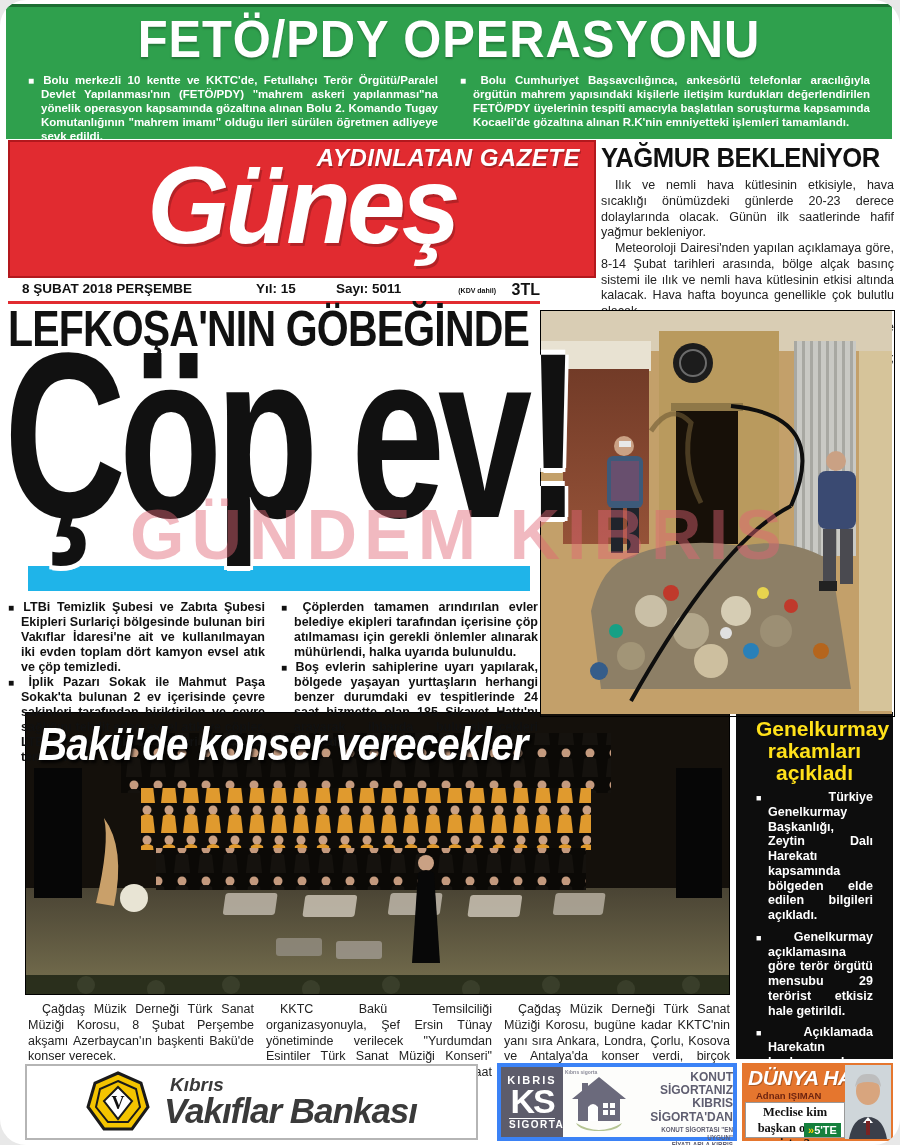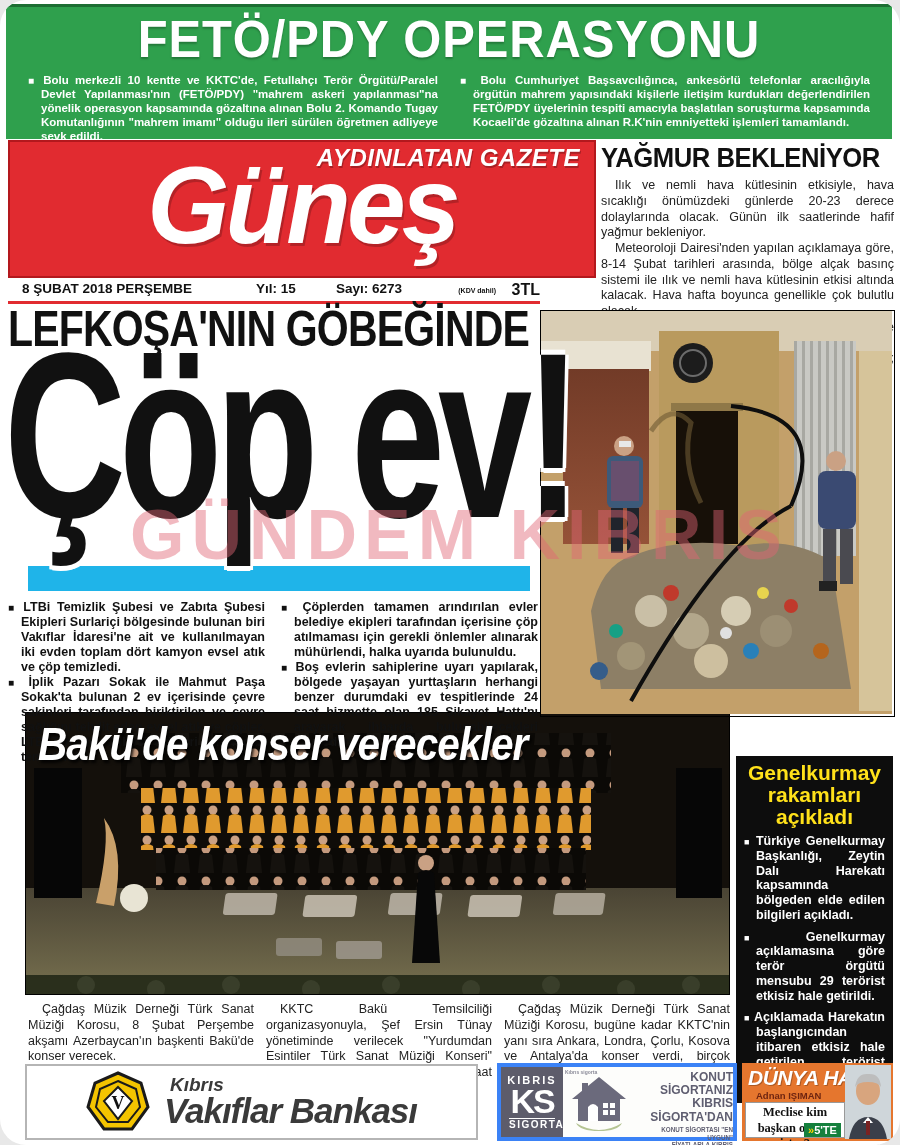--- a/index.html
+++ b/index.html
@@ -53,21 +53,21 @@
   .photo2{position:absolute;left:25px;top:712px;width:705px;height:283px;border:1px solid #000;
           box-sizing:border-box;overflow:hidden;background:#120f0c;}
   .concert-head{position:absolute;left:12px;top:4px;color:#fff;font-weight:900;font-style:italic;
                 font-size:46px;letter-spacing:-1px;transform:scaleX(.88);transform-origin:left;
                 white-space:nowrap;text-shadow:2px 3px 3px rgba(0,0,0,.8);z-index:3;}
   .concert-cols{position:absolute;left:28px;top:1002px;width:702px;display:flex;gap:12px;}
   .concert-col{width:226px;font-size:12.5px;line-height:1.26;text-align:justify;color:#222;}
   .concert-col p{margin:0;text-indent:14px;}
   
   .sidebar{position:absolute;left:736px;top:712px;width:157px;height:347px;background:#0d0d0d;
-           box-sizing:border-box;padding:6px 8px;margin-top:44px;}
+           box-sizing:border-box;padding:6px 20px;}
   .sidebar h3{margin:0 0 6px 0;text-align:center;font-size:21px;line-height:1.05;font-weight:900;}
   .sidebar p{color:#fff;font-weight:bold;font-size:12.5px;line-height:1.18;margin:0 0 7px 0;
              text-indent:-12px;padding-left:12px;text-align:justify;}
   .sidebar p::before{content:"■ ";font-size:9px;}
   
   .ad-vakif{position:absolute;left:25px;top:1064px;width:453px;height:76px;border:2px solid #b5b5b5;
             box-sizing:border-box;display:flex;align-items:center;justify-content:center;gap:14px;background:#fff;}
   .vakif-text .l1{font-size:19px;font-weight:bold;font-style:italic;color:#3a3a3a;margin-left:6px;line-height:.9;}
   .vakif-text .l2{font-size:35px;font-weight:bold;font-style:italic;color:#3a3a3a;letter-spacing:-1px;line-height:1;}
   .ad-ks{position:absolute;left:497px;top:1063px;width:240px;height:78px;border:4px solid #3b82f6;
@@ -110,21 +110,21 @@
     </div>
   </div>
 
   <div class="masthead">
     <div class="tagline">AYDINLATAN GAZETE</div>
     <div class="logo">Güneş</div>
   </div>
   <div class="datebar">
     <span class="d1">8 ŞUBAT 2018 PERŞEMBE</span>
     <span class="d2">Yıl: 15</span>
-    <span class="d3">Sayı: 6273</span>
+    <span class="d3">Sayı: 5011</span>
     <span class="d4">(KDV dahil)</span>
     <span class="d5">3TL</span>
   </div>
   <div class="date-rule"></div>
 
   <div class="weather">
     <h2>YAĞMUR BEKLENİYOR</h2>
     <p>Ilık ve nemli hava kütlesinin etkisiyle, hava sıcaklığı önümüzdeki günlerde 20-23 derece dolaylarında olacak. Günün ilk saatlerinde hafif yağmur bekleniyor.</p>
     <p>Meteoroloji Dairesi'nden yapılan açıklamaya göre, 8-14 Şubat tarihleri arasında, bölge alçak basınç sistemi ile ılık ve nemli hava kütlesinin etkisi altında kalacak. Hava hafta boyunca genellikle çok bulutlu olacak.</p>
     <p>En yüksek hava sıcaklığı, iç kesimler ve sahillerde 20 ile 23 derece dolaylarında seyredecek.</p>

